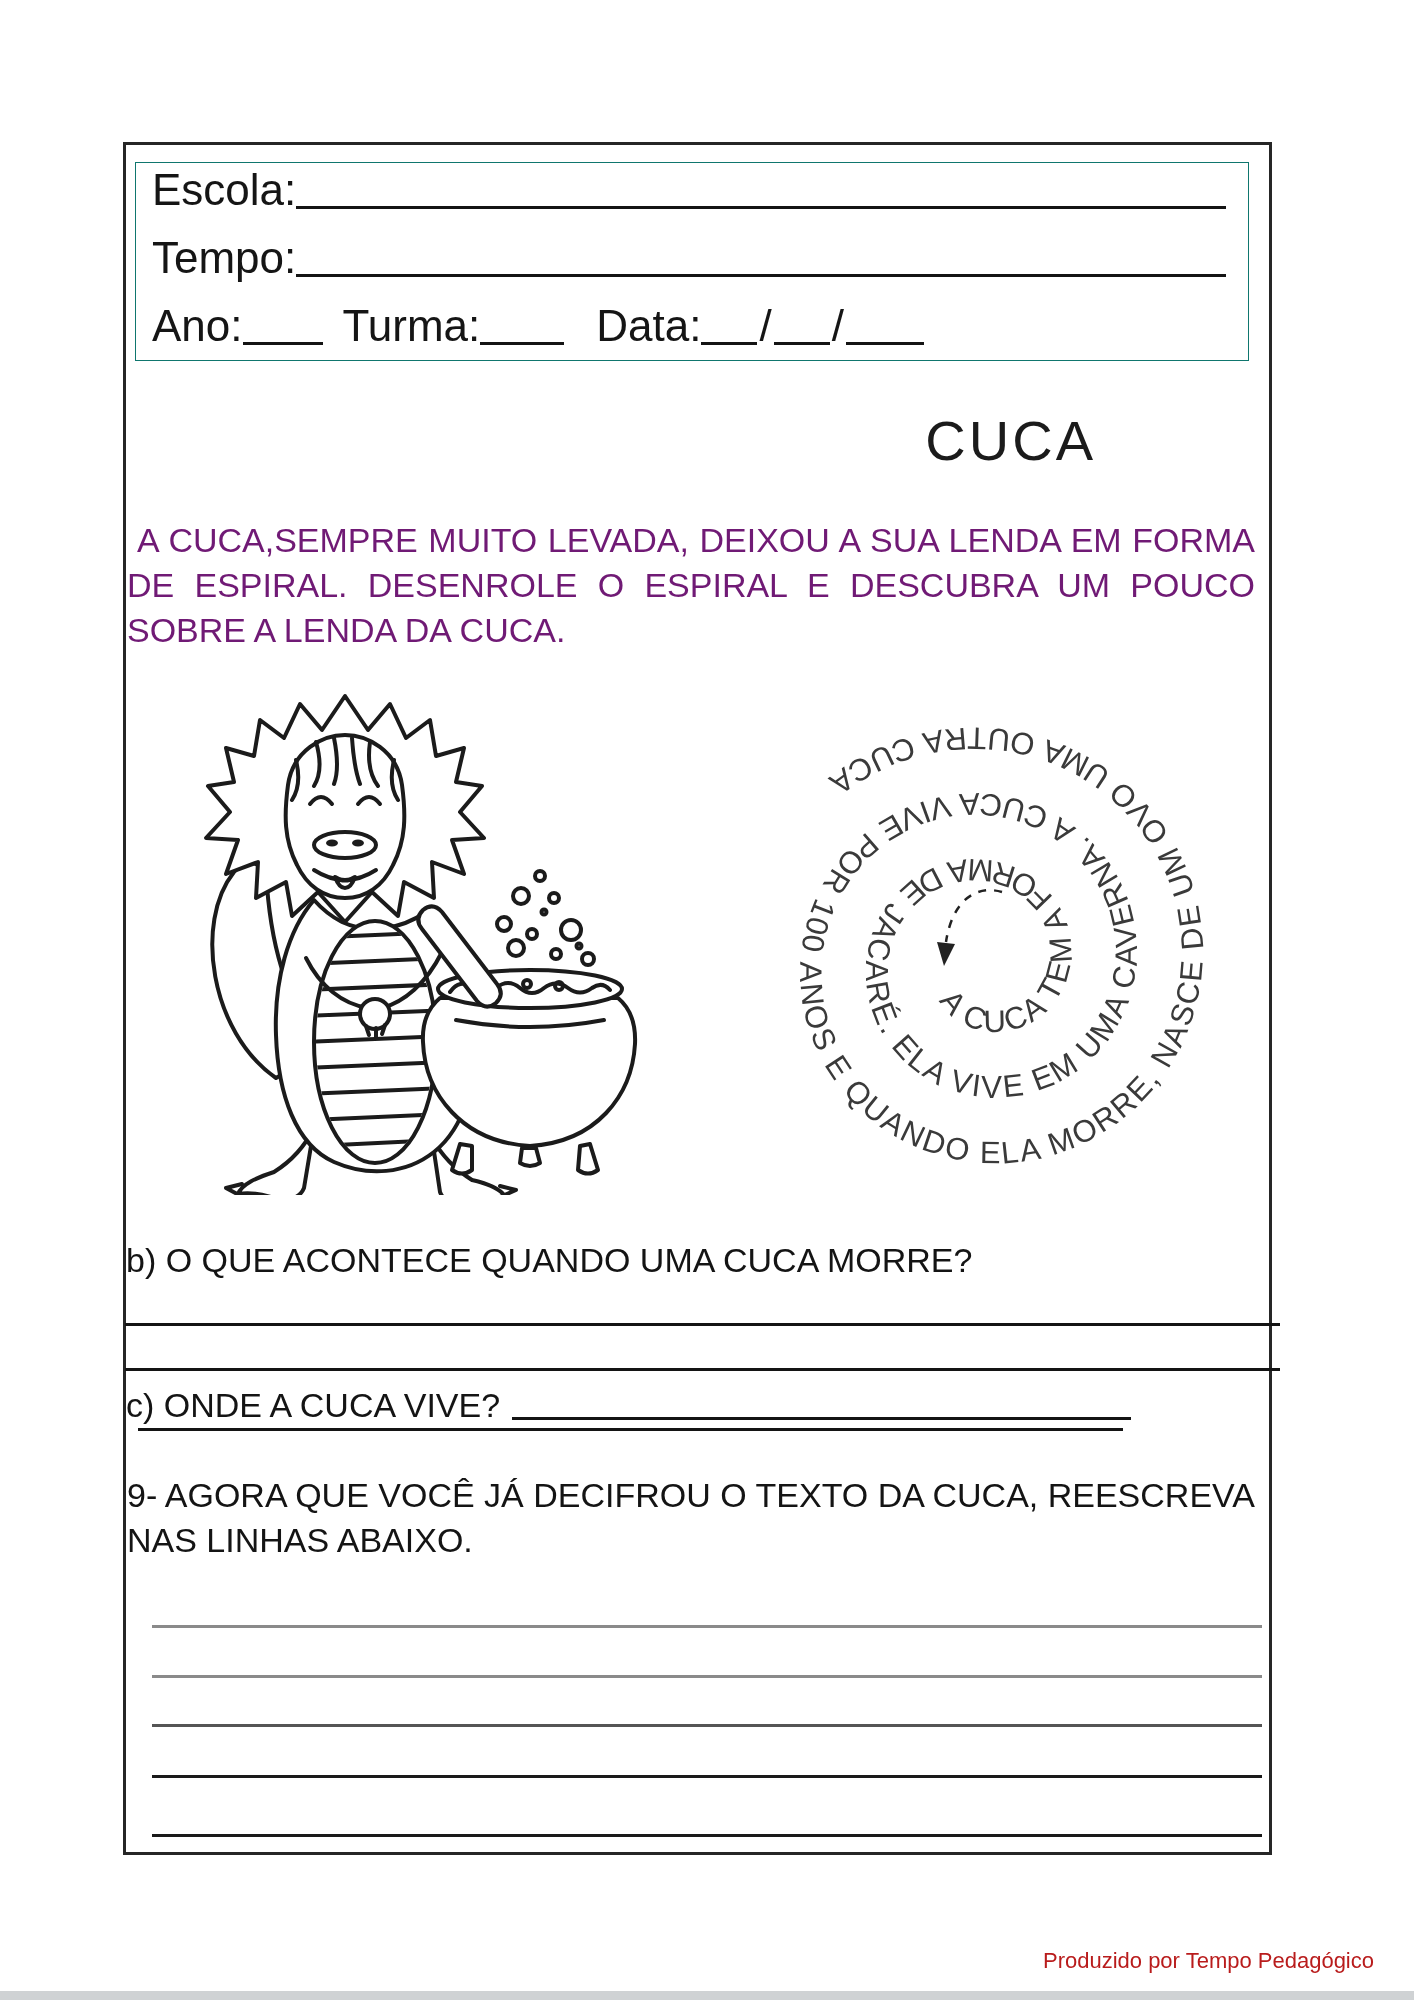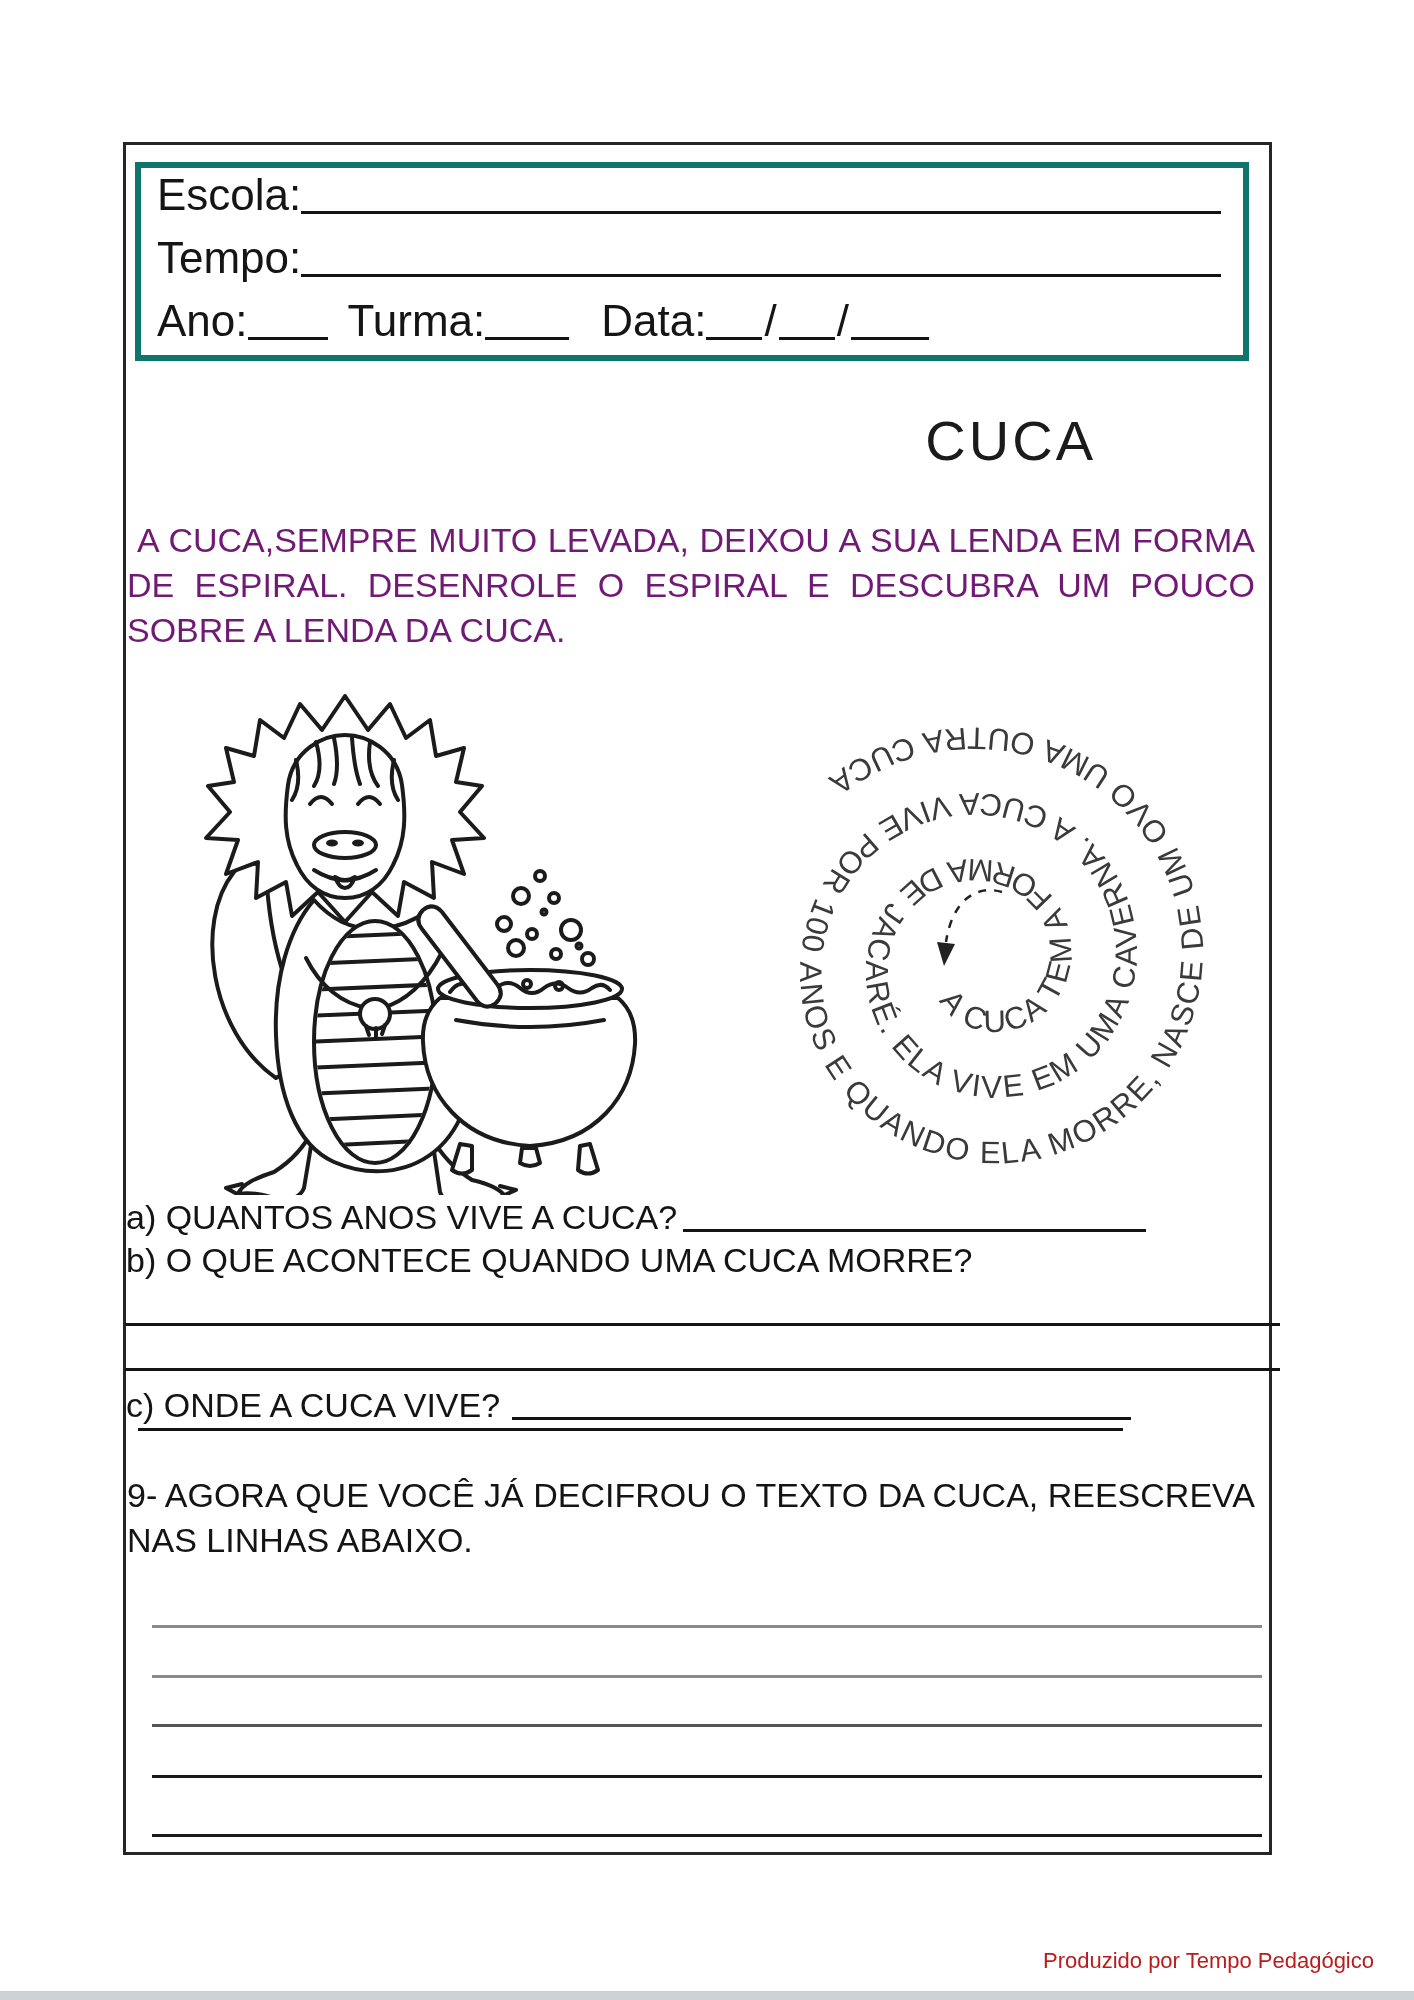--- a/index.html
+++ b/index.html
@@ -8,21 +8,21 @@
     position:relative;width:1414px;height:2000px;background:#ffffff;
     font-family:"Liberation Sans",sans-serif;color:#151515;overflow:hidden;
   }
   .outer-box{
     position:absolute;left:123px;top:142px;width:1149px;height:1713px;
     border:3px solid #262626;
   }
   
   .header-box{
     position:absolute;left:9px;top:17px;width:1114px;height:199px;
-    border:6px solid #0f766e;padding:2px 14px 8px 16px;
+    border:1px solid #0f766e;padding:2px 14px 8px 16px;
     display:flex;flex-direction:column;justify-content:space-between;
   }
   .hrow{display:flex;align-items:flex-end;font-size:44px;line-height:1.15;font-weight:400;}
   .hlabel{white-space:pre;}
   .hline{border-bottom:3.5px solid #141414;height:0;margin-bottom:7px;}
   .flex1{flex:1;margin-right:8px;}
   .w80{width:80px;} .w84{width:84px;} .w56{width:56px;} .w78{width:78px;}
   .ml14{margin-left:20px;} .ml16{margin-left:32px;}
   .slash{margin:0 2px;}
   
@@ -175,24 +175,20 @@
 
     <svg class="spiral-art" viewBox="0 0 600 532" aria-hidden="true">
       <path id="spiral-path" fill="none" stroke="none" d="M249.0,298.6L251.0,301.7L253.1,304.7L255.5,307.6L258.0,310.4L260.8,313.1L263.7,315.6L266.8,317.9L270.1,320.1L273.6,322.1L277.1,323.9L280.9,325.4L284.7,326.8L288.7,327.9L292.8,328.8L296.9,329.4L301.1,329.8L305.4,329.9L309.7,329.8L314.0,329.4L318.3,328.7L322.7,327.8L327.0,326.6L331.2,325.1L335.4,323.4L339.5,321.3L343.5,319.0L347.3,316.5L351.1,313.7L354.7,310.6L358.1,307.3L361.4,303.8L364.4,300.1L367.3,296.1L369.9,292.0L372.3,287.6L374.4,283.1L376.2,278.5L377.8,273.7L379.1,268.7L380.1,263.7L380.8,258.6L381.2,253.4L381.3,248.1L381.0,242.9L380.5,237.6L379.6,232.3L378.3,227.0L376.8,221.8L374.9,216.7L372.7,211.7L370.2,206.7L367.3,201.9L364.2,197.3L360.7,192.8L357.0,188.5L353.0,184.4L348.7,180.5L344.2,176.9L339.4,173.5L334.4,170.5L329.1,167.7L323.7,165.2L318.1,163.0L312.4,161.2L306.5,159.7L300.5,158.6L294.4,157.8L288.2,157.4L282.0,157.3L275.8,157.7L269.5,158.4L263.3,159.5L257.1,161.0L251.0,162.9L244.9,165.1L239.0,167.8L233.2,170.8L227.6,174.2L222.1,177.9L216.9,181.9L211.9,186.4L207.1,191.1L202.6,196.1L198.4,201.4L194.5,207.0L191.0,212.9L187.7,219.0L184.9,225.3L182.4,231.8L180.3,238.5L178.6,245.4L177.3,252.3L176.4,259.4L175.9,266.5L175.9,273.7L176.3,281.0L177.2,288.2L178.5,295.4L180.2,302.5L182.4,309.6L185.0,316.5L188.1,323.4L191.5,330.0L195.4,336.5L199.7,342.7L204.4,348.7L209.5,354.5L214.9,359.9L220.7,365.1L226.8,369.9L233.2,374.3L239.9,378.4L246.8,382.1L254.0,385.3L261.5,388.2L269.1,390.6L276.9,392.5L284.8,394.0L292.9,395.0L301.0,395.5L309.2,395.5L317.4,395.0L325.6,394.1L333.7,392.6L341.8,390.6L349.8,388.2L357.7,385.2L365.4,381.8L372.9,377.9L380.2,373.5L387.3,368.7L394.1,363.4L400.6,357.7L406.7,351.6L412.5,345.1L417.9,338.2L423.0,331.0L427.6,323.5L431.7,315.7L435.4,307.6L438.6,299.2L441.3,290.7L443.5,281.9L445.2,273.0L446.3,264.0L446.9,254.9L447.0,245.8L446.5,236.6L445.4,227.4L443.8,218.3L441.6,209.2L438.9,200.3L435.6,191.5L431.8,182.9L427.5,174.5L422.6,166.3L417.2,158.4L411.4,150.8L405.1,143.6L398.3,136.7L391.1,130.2L383.5,124.2L375.5,118.6L367.1,113.4L358.5,108.8L349.5,104.7L340.3,101.1L330.8,98.0L321.1,95.5L311.3,93.7L301.3,92.3L291.2,91.6L281.1,91.5L270.9,92.1L260.7,93.2L250.6,94.9L240.6,97.3L230.7,100.3L221.0,103.8L211.5,108.0L202.2,112.8L193.1,118.1L184.4,123.9L176.0,130.4L168.0,137.3L160.4,144.7L153.2,152.6L146.5,161.0L140.3,169.7L134.6,178.9L129.4,188.4L124.9,198.2L120.9,208.4L117.5,218.8L114.7,229.4L112.5,240.2L111.1,251.1L110.2,262.2L110.1,273.3L110.6,284.4L111.7,295.6L113.6,306.7L116.1,317.6L119.3,328.5L123.2,339.2L127.7,349.6L132.8,359.8L138.6,369.7L144.9,379.3L151.9,388.5L159.4,397.3L167.5,405.7L176.1,413.6L185.1,420.9L194.6,427.8L204.6,434.1L214.9,439.7L225.6,444.8L236.7,449.2L248.0,453.0L259.5,456.1L271.3,458.5L283.2,460.2L295.2,461.2L307.3,461.4L319.4,461.0L331.5,459.7L343.6,457.8L355.6,455.1L367.4,451.7L379.0,447.6L390.4,442.8L401.5,437.3L412.3,431.1L422.8,424.3L432.8,416.8L442.4,408.7L451.5,400.0L460.1,390.8L468.2,381.0L475.7,370.7L482.5,360.0L488.8,348.8L494.3,337.3L499.2,325.4L503.4,313.2L506.8,300.7L509.5,288.0L511.4,275.1L512.5,262.1L512.9,249.1L512.5,235.9L511.3,222.8L509.3,209.8L506.5,196.9L502.9,184.1L498.6,171.5L493.4,159.2L487.6,147.1L481.0,135.4L473.7,124.1L465.7,113.2L457.0,102.8L447.8,92.9L437.9,83.6L427.4,74.8L416.4,66.7L404.9,59.2L392.9,52.4L380.5,46.3L367.7,41.0L354.6,36.4L341.2,32.6L327.6,29.6L313.8,27.4L299.8,26.1L285.8,25.6L271.7,26.0L257.6,27.2L243.5,29.2L229.6,32.1L215.9,35.8L202.3,40.4L189.0,45.8L176.1,52.0L163.5,59.0L151.3,66.7L139.5,75.2L128.3,84.4L117.6,94.3L107.5,104.8L98.0,116.0L89.2,127.7L81.1,139.9L73.7,152.7L67.1,165.9L61.3,179.6L56.3,193.6L52.1,207.9L48.8,222.4L46.3,237.2L44.8,252.1L44.1,267.2L44.4,282.3L45.6,297.3L47.6,312.4L50.6,327.3L54.5,342.0L59.2,356.5L64.9,370.8L71.4,384.7L78.7,398.2L86.9,411.3L95.9,423.9L105.6,436.0L116.0,447.4L127.2,458.3L139.0,468.5L151.5,478.0L164.5,486.8"></path>
       <text class="spiral-text">
         <textPath href="#spiral-path">A CUCA TEM A FORMA DE JACARÉ. ELA VIVE EM UMA CAVERNA. A CUCA VIVE POR 100 ANOS E QUANDO ELA MORRE, NASCE DE UM OVO UMA OUTRA CUCA</textPath>
       </text>
       <path d="M 312,190 C 285,182 262,200 256,240" fill="none" stroke="#222222" stroke-width="2.5" stroke-dasharray="8 8"></path>
       <polygon points="247,240 265,242 254,264" fill="#222222"></polygon>
     </svg>
 
-    <div class="qrow qa">
-      <span class="qlabel">a) QUANTOS ANOS VIVE A CUCA?</span>
-      <span class="qline"></span>
-    </div>
     <div class="qrow qb">
       <span class="qlabel">b) O QUE ACONTECE QUANDO UMA CUCA MORRE?</span>
     </div>
     <div class="bline bline1"></div>
     <div class="bline bline2"></div>
     <div class="qrow qc">
       <span class="qlabel">c) ONDE A CUCA VIVE?</span>
       <span class="qline"></span>
     </div>
     <div class="qrow qd">

